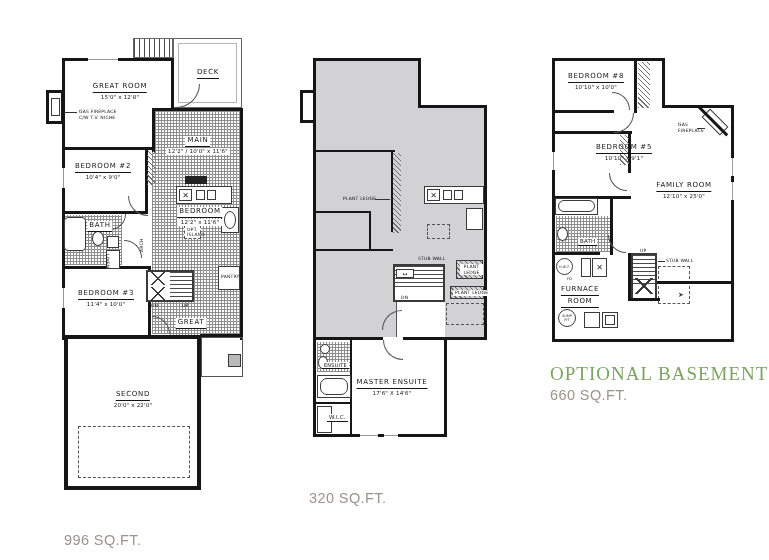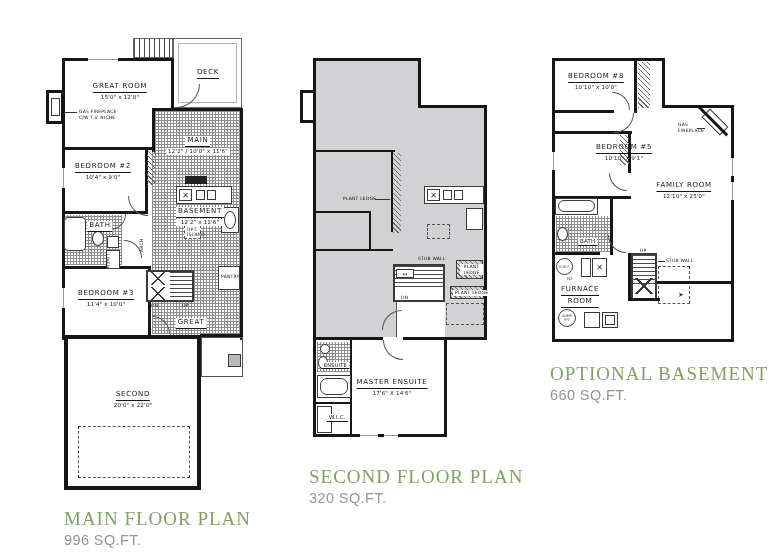--- a/index.html
+++ b/index.html
@@ -132,21 +132,21 @@
     </div>
     <div class="lbl" style="left:198px;top:136px">
       <span class="nm onwhite">MAIN</span>
       <span class="dims onwhite">12'2" / 10'0" x 11'6"</span>
     </div>
     <div class="lbl" style="left:103px;top:162px">
       <span class="nm">BEDROOM #2</span>
       <span class="dims">10'4" x 9'0"</span>
     </div>
     <div class="lbl" style="left:200px;top:207px">
-      <span class="nm onwhite">BASEMENT</span>
+      <span class="nm onwhite">BEDROOM</span>
       <span class="dims onwhite">12'2" x 11'6"</span>
     </div>
     <div class="tiny" style="left:187px;top:227px">OPT.</div>
     <div class="tiny" style="left:187px;top:232px">ISLAND</div>
     <div class="lbl" style="left:100px;top:221px">
       <span class="nm onwhite">BATH</span>
     </div>
     <div class="tiny" style="left:110px;top:254px;transform:rotate(90deg);transform-origin:left top">LINEN</div>
     <div class="tiny" style="left:139px;top:252px;transform:rotate(-90deg);transform-origin:left top">ARCH</div>
     <div class="lbl" style="left:106px;top:289px">
@@ -156,21 +156,20 @@
     <div class="tiny" style="left:151px;top:303px">DN</div>
     <div class="tiny" style="left:182px;top:303px">UP</div>
     <div class="lbl" style="left:191px;top:318px">
       <span class="nm onwhite">GREAT</span>
     </div>
     <div class="tiny" style="left:221px;top:274px">PANTRY</div>
     <div class="lbl" style="left:133px;top:390px">
       <span class="nm">SECOND</span>
       <span class="dims">20'0" x 22'0"</span>
     </div>
-    <div class="title" style="left:64px;top:508px">MAIN FLOOR PLAN</div>
     <div class="area" style="left:64px;top:532px">996 SQ.FT.</div>
   </div>
 
   <div class="layer">
 
     <i class="gray" style="left:315px;top:60px;width:105px;height:277px"></i>
     <i class="gray" style="left:420px;top:107px;width:64px;height:230px"></i>
 
     <i class="wall" style="left:313px;top:58px;width:108px;height:3px"></i>
     <i class="wall" style="left:418px;top:58px;width:3px;height:50px"></i>
@@ -229,21 +228,20 @@
     <div class="tiny u onwhite" style="left:327px;top:414px;font-size:5.5px">W.I.C.</div>
     <div class="lbl" style="left:392px;top:378px">
       <span class="nm">MASTER ENSUITE</span>
       <span class="dims">17'6" X 14'6"</span>
     </div>
     <i class="white" style="left:360px;top:434px;width:18px;height:3px"></i>
     <i class="grayline" style="left:360px;top:435px;width:18px;height:1px"></i>
     <i class="white" style="left:384px;top:434px;width:14px;height:3px"></i>
     <i class="grayline" style="left:384px;top:435px;width:14px;height:1px"></i>
 
-    <div class="title" style="left:309px;top:466px">SECOND FLOOR PLAN</div>
     <div class="area" style="left:309px;top:490px">320 SQ.FT.</div>
   </div>
 
   <div class="layer">
 
     <i class="wall" style="left:552px;top:58px;width:113px;height:3px"></i>
     <i class="wall" style="left:662px;top:58px;width:3px;height:50px"></i>
     <i class="wall" style="left:662px;top:105px;width:72px;height:3px"></i>
     <i class="wall" style="left:731px;top:105px;width:3px;height:237px"></i>
     <i class="wall" style="left:552px;top:339px;width:182px;height:3px"></i>

